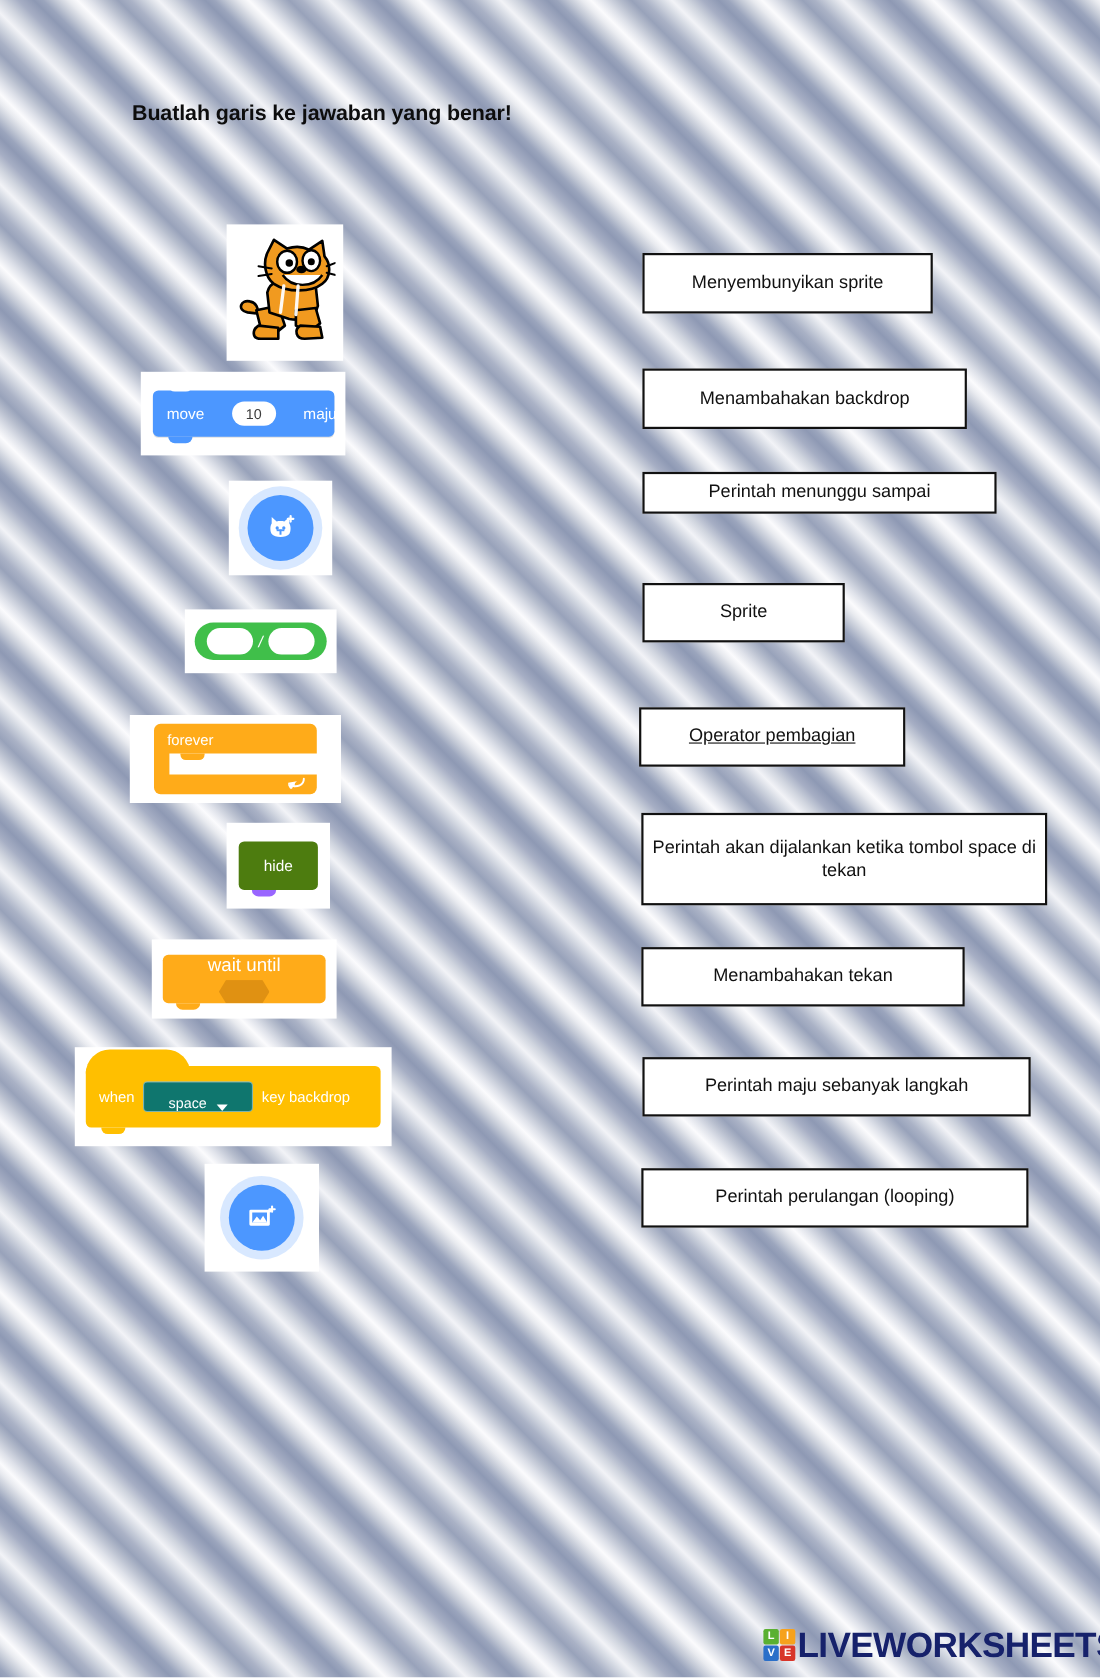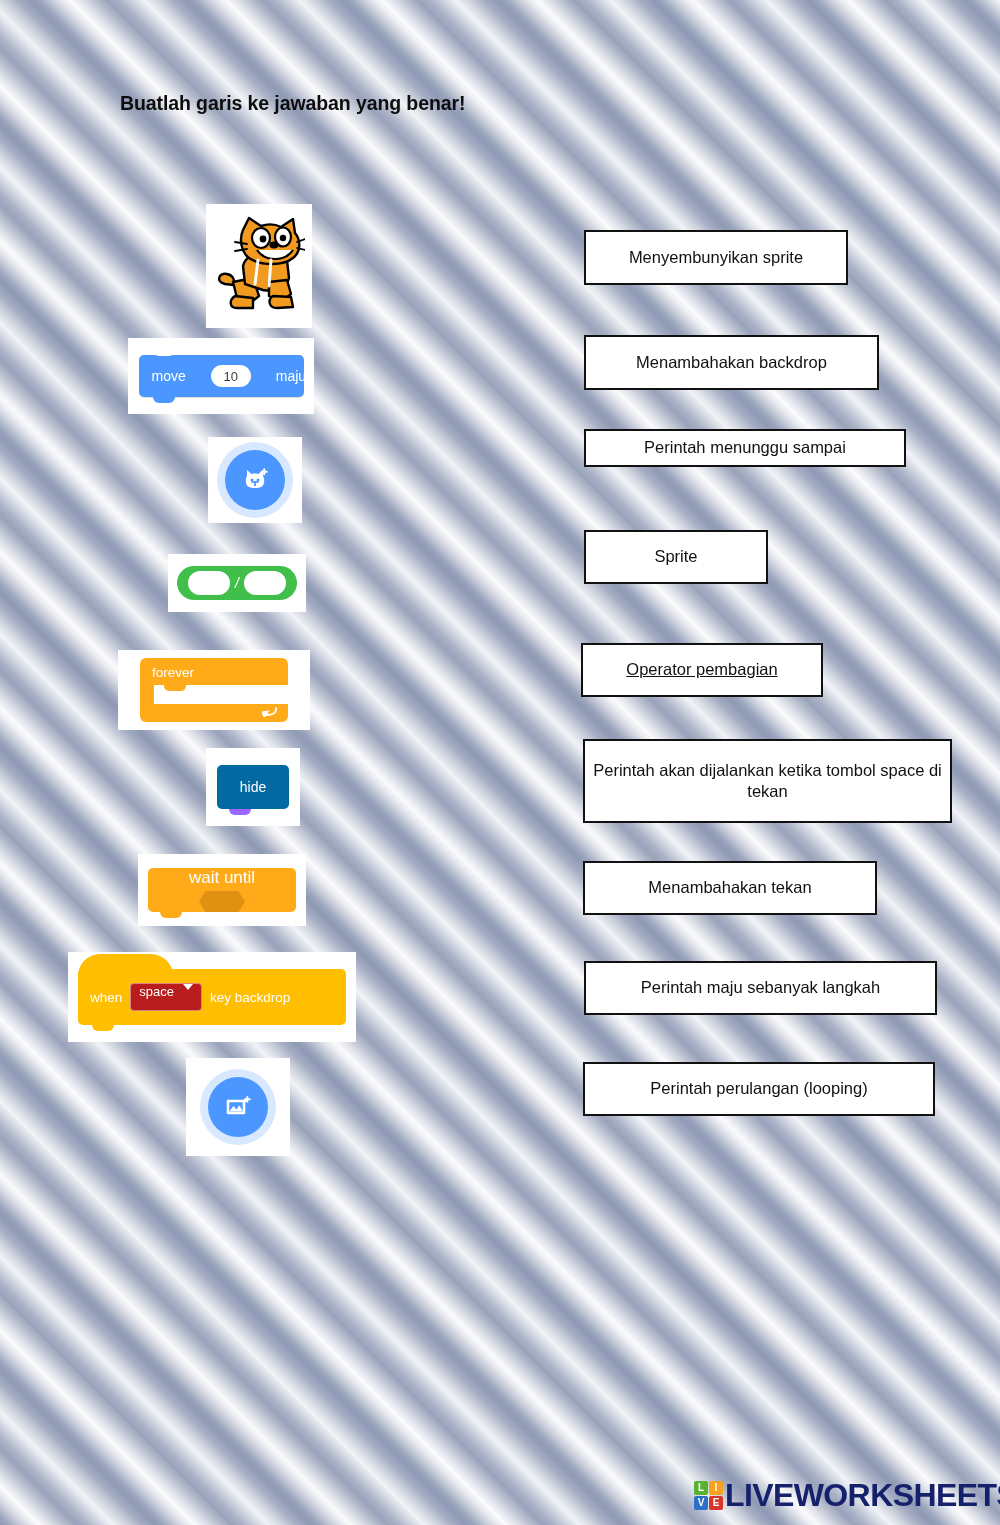--- a/index.html
+++ b/index.html
@@ -157,21 +157,21 @@
     position: absolute;
     right: 10px; bottom: 5px;
     width: 16px; height: 11px;
     color: #ffffff;
   }
 
   
   #item-hide { left: 206px; top: 748px; width: 94px; height: 78px; }
   .hide-block {
     width: 72px; height: 44px;
-    background: #0369a1;
+    background: #4d7c0f;
     border-radius: 5px;
     display: flex; align-items: center; justify-content: center;
     font-size: 14px;
     position: relative;
   }
   .hide-block::after {
     content: "";
     position: absolute;
     left: 12px; bottom: -6px;
     width: 22px; height: 6px;
@@ -227,26 +227,26 @@
   }
   .hat-block::after {
     content: "";
     position: absolute;
     left: 14px; bottom: -6px;
     width: 22px; height: 6px;
     background: #ffbf00;
     border-radius: 0 0 6px 6px;
   }
   .dropdown {
-    background: #b91c1c;
+    background: #0f766e;
     border: 1px solid rgba(255,255,255,.45);
     border-radius: 4px;
     height: 28px;
-    display: flex; align-items: flex-start;
-    padding: 0 8px; gap: 9px;
+    display: flex; align-items: flex-end;
+    padding: 0 22px; gap: 9px;
     font-size: 13px;
     z-index: 2;
   }
   .caret {
     width: 0; height: 0;
     border-left: 5px solid transparent;
     border-right: 5px solid transparent;
     border-top: 6px solid #ffffff;
   }
   .hat-txt { z-index: 2; }

